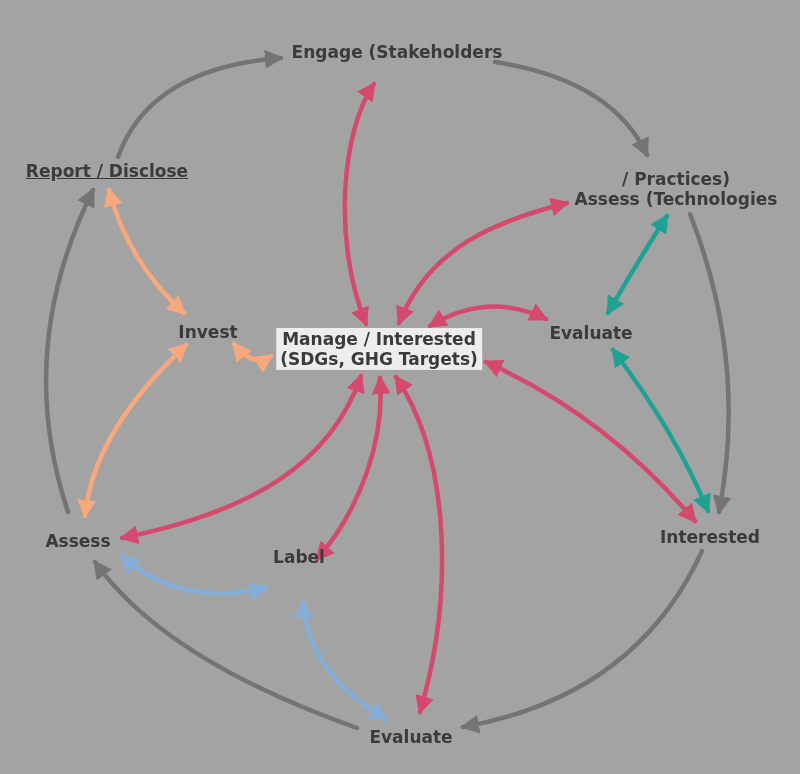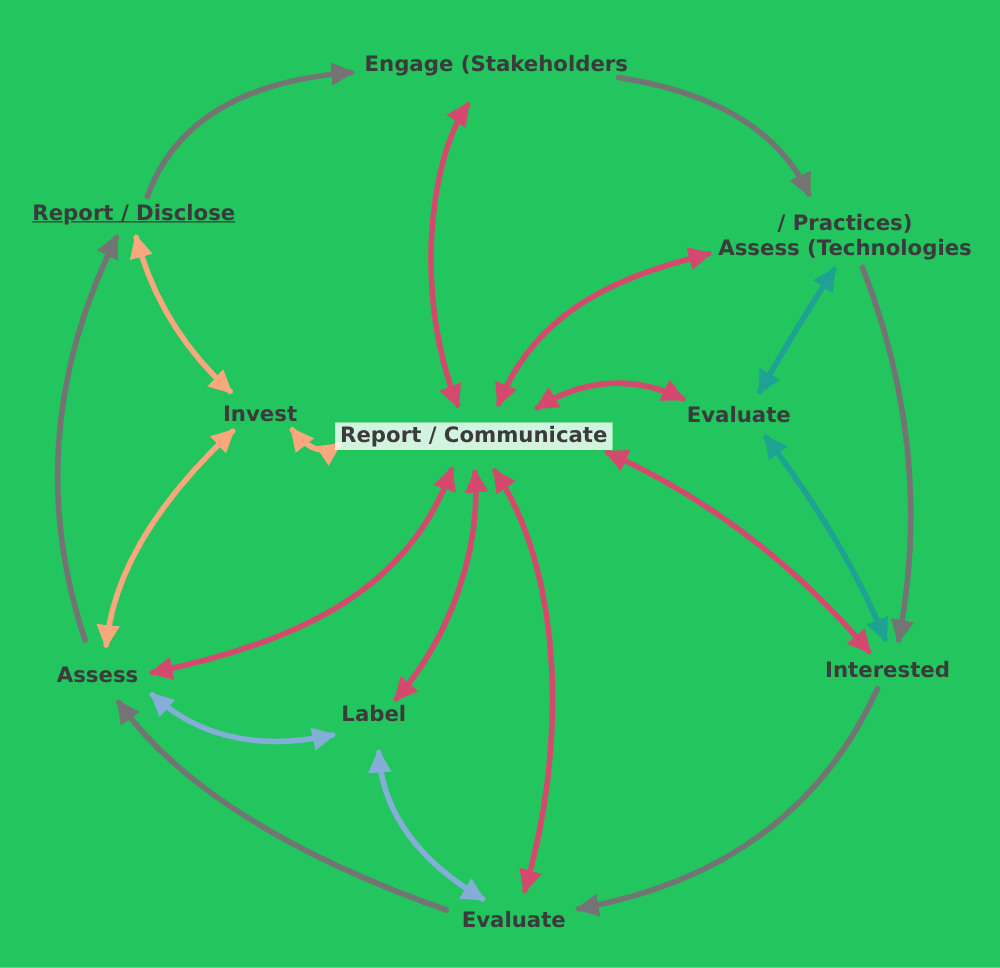--- a/index.html
+++ b/index.html
@@ -38,21 +38,21 @@
   .node.hub {
     background: rgba(255, 255, 255, 0.8);
   }
   .node span {
     display: block;
   }
 </style>
 </head>
 <body>
 
-<div class="canvas" style="background: #22c55e;">
+<div class="canvas" style="background: #a3a3a3;">
   <svg id="edges" width="800" height="774" viewBox="0 0 800 774">
       <defs>
         <marker id="arr-gray" viewBox="0 0 10 10" refX="8.5" refY="5" markerWidth="4.2" markerHeight="4.2" orient="auto-start-reverse">
           <path d="M 0 0 L 10 5 L 0 10 z" fill="#747474"></path>
         </marker>
         <marker id="arr-pink" viewBox="0 0 10 10" refX="8.5" refY="5" markerWidth="4.2" markerHeight="4.2" orient="auto-start-reverse">
           <path d="M 0 0 L 10 5 L 0 10 z" fill="#d5496e"></path>
         </marker>
         <marker id="arr-orange" viewBox="0 0 10 10" refX="8.5" refY="5" markerWidth="4.2" markerHeight="4.2" orient="auto-start-reverse">
           <path d="M 0 0 L 10 5 L 0 10 z" fill="#f9a87e"></path>
@@ -93,31 +93,32 @@
         <span>/ Practices)</span>
         <span>Assess (Technologies</span>
       </div>
       <div class="node" style="left: 107px; top: 171px; text-decoration: underline;">
         <span>Report / Disclose</span>
       </div>
       <div class="node" style="left: 208px; top: 332px; text-align: center;">
         <span>Invest</span>
       </div>
       <div class="node hub" style="left: 379px; top: 349px;">
-        <span>Report / Communicate</span>
+        <span>Manage / Interested</span>
+        <span>(SDGs, GHG Targets)</span>
       </div>
       <div class="node" style="left: 591px; top: 333px;">
         <span>Evaluate</span>
       </div>
       <div class="node" style="left: 710px; top: 537px;">
         <span>Interested</span>
       </div>
       <div class="node" style="left: 78px; top: 541px;">
         <span>Assess</span>
       </div>
-      <div class="node" style="left: 299px; top: 572px;">
+      <div class="node" style="left: 299px; top: 557px;">
         <span>Label</span>
       </div>
       <div class="node" style="left: 411px; top: 737px;">
         <span>Evaluate</span>
       </div>
     </div>
 </div>
 
 </body></html>

